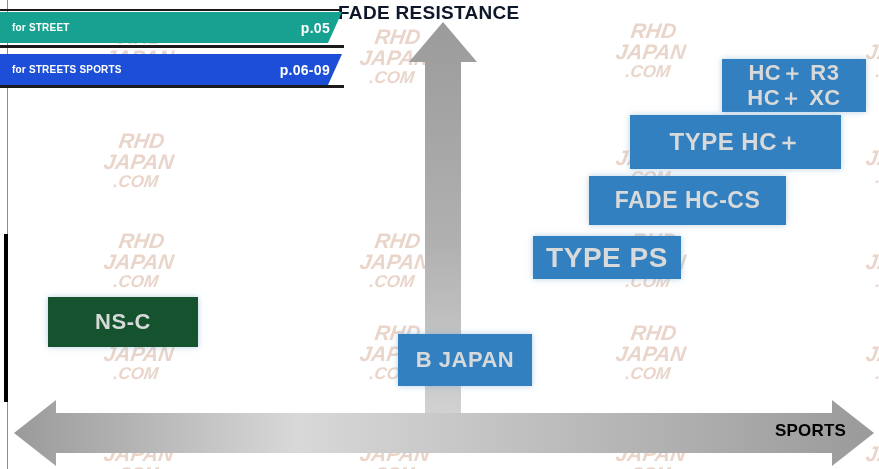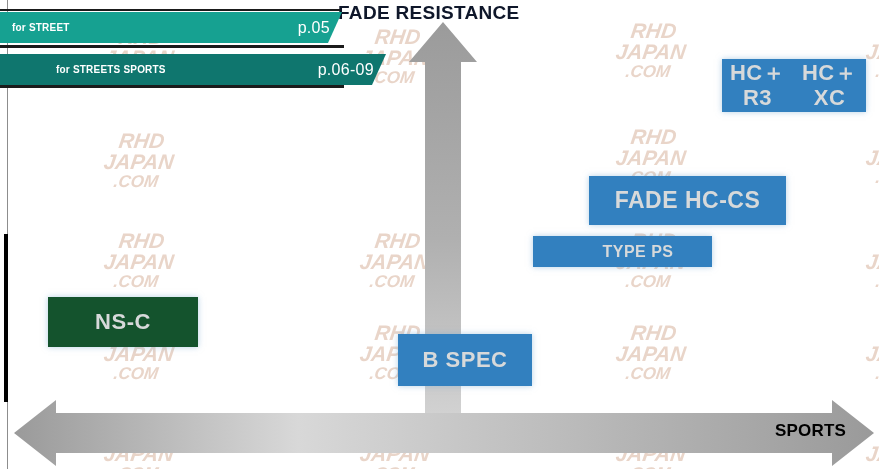--- a/index.html
+++ b/index.html
@@ -124,36 +124,35 @@
     display: flex;
     align-items: center;
   }
   .banner .btitle {
     font-size: 10px;
     font-weight: bold;
     letter-spacing: 0.2px;
     margin-left: 12px;
   }
   .banner .bpage {
-    font-size: 16px;
-    font-weight: normal;
+    font-size: 14px;
+    font-weight: bold;
     margin-left: auto;
     margin-right: 12px;
     letter-spacing: 0.3px;
   }
   .banner-street {
     left: 0px; top: 12px; width: 342px;
     background: #16a191;
     clip-path: polygon(0 0, 100% 0, calc(100% - 14px) 100%, 0 100%);
   }
   .banner-sports {
     left: 0px; top: 54px; width: 342px;
-    background: #0f766e;
+    background: #1d4ed8;
     clip-path: polygon(0 0, 100% 0, calc(100% - 14px) 100%, 0 100%);
-    padding-left: 44px;
   }
   .banner-topline {
     position: absolute;
     left: 0px; top: 9px; width: 340px; height: 2px;
     background: #1b1b1b;
   }
   .banner-midline {
     position: absolute;
     left: 0px; top: 45px; width: 344px; height: 3px;
     background: #1b1b1b;
@@ -291,36 +290,39 @@
         <stop offset="0.72" stop-color="#b4b4b4"></stop>
         <stop offset="1" stop-color="#9a9a9a"></stop>
       </linearGradient>
     </defs>
     <polygon points="0,33 42,0 42,13 818,13 818,0 860,33 818,66 818,53 42,53 42,66" fill="url(#hgrad)"></polygon>
   </svg>
 
   <div class="axis-title">FADE RESISTANCE</div>
   <div class="axis-label-right">SPORTS</div>
 
-  <div class="pbox blue" style="left:722px; top:59px; width:144px; height:53px; font-size:22px; flex-direction:row;">
+  <div class="pbox blue" style="left:722px; top:59px; width:144px; height:53px; font-size:22px; flex-direction:column;">
     <span>HC＋ R3</span>
     <span>HC＋ XC</span>
   </div>
 
+  <div class="pbox blue" style="left:630px; top:115px; width:211px; height:54px; font-size:24px;">
+    <span>TYPE HC＋</span>
+  </div>
 
   <div class="pbox blue" style="left:589px; top:176px; width:197px; height:49px; font-size:23px;">
     <span>FADE HC-CS</span>
   </div>
 
-  <div class="pbox blue" style="left:533px; top:236px; width:148px; height:31px; font-size:16px;padding-left:31px;">
+  <div class="pbox blue" style="left:533px; top:236px; width:148px; height:43px; font-size:28px;">
     <span>TYPE PS</span>
   </div>
 
   <div class="pbox blue" style="left:398px; top:334px; width:134px; height:52px; font-size:22px;">
-    <span>B SPEC</span>
+    <span>B JAPAN</span>
   </div>
 
   <div class="pbox teal" style="left:48px; top:297px; width:150px; height:50px; font-size:22px;">
     <span>NS-C</span>
   </div>
 
   <div class="banner-topline"></div>
   <div class="banner-midline"></div>
   <div class="banner-botline"></div>
 

